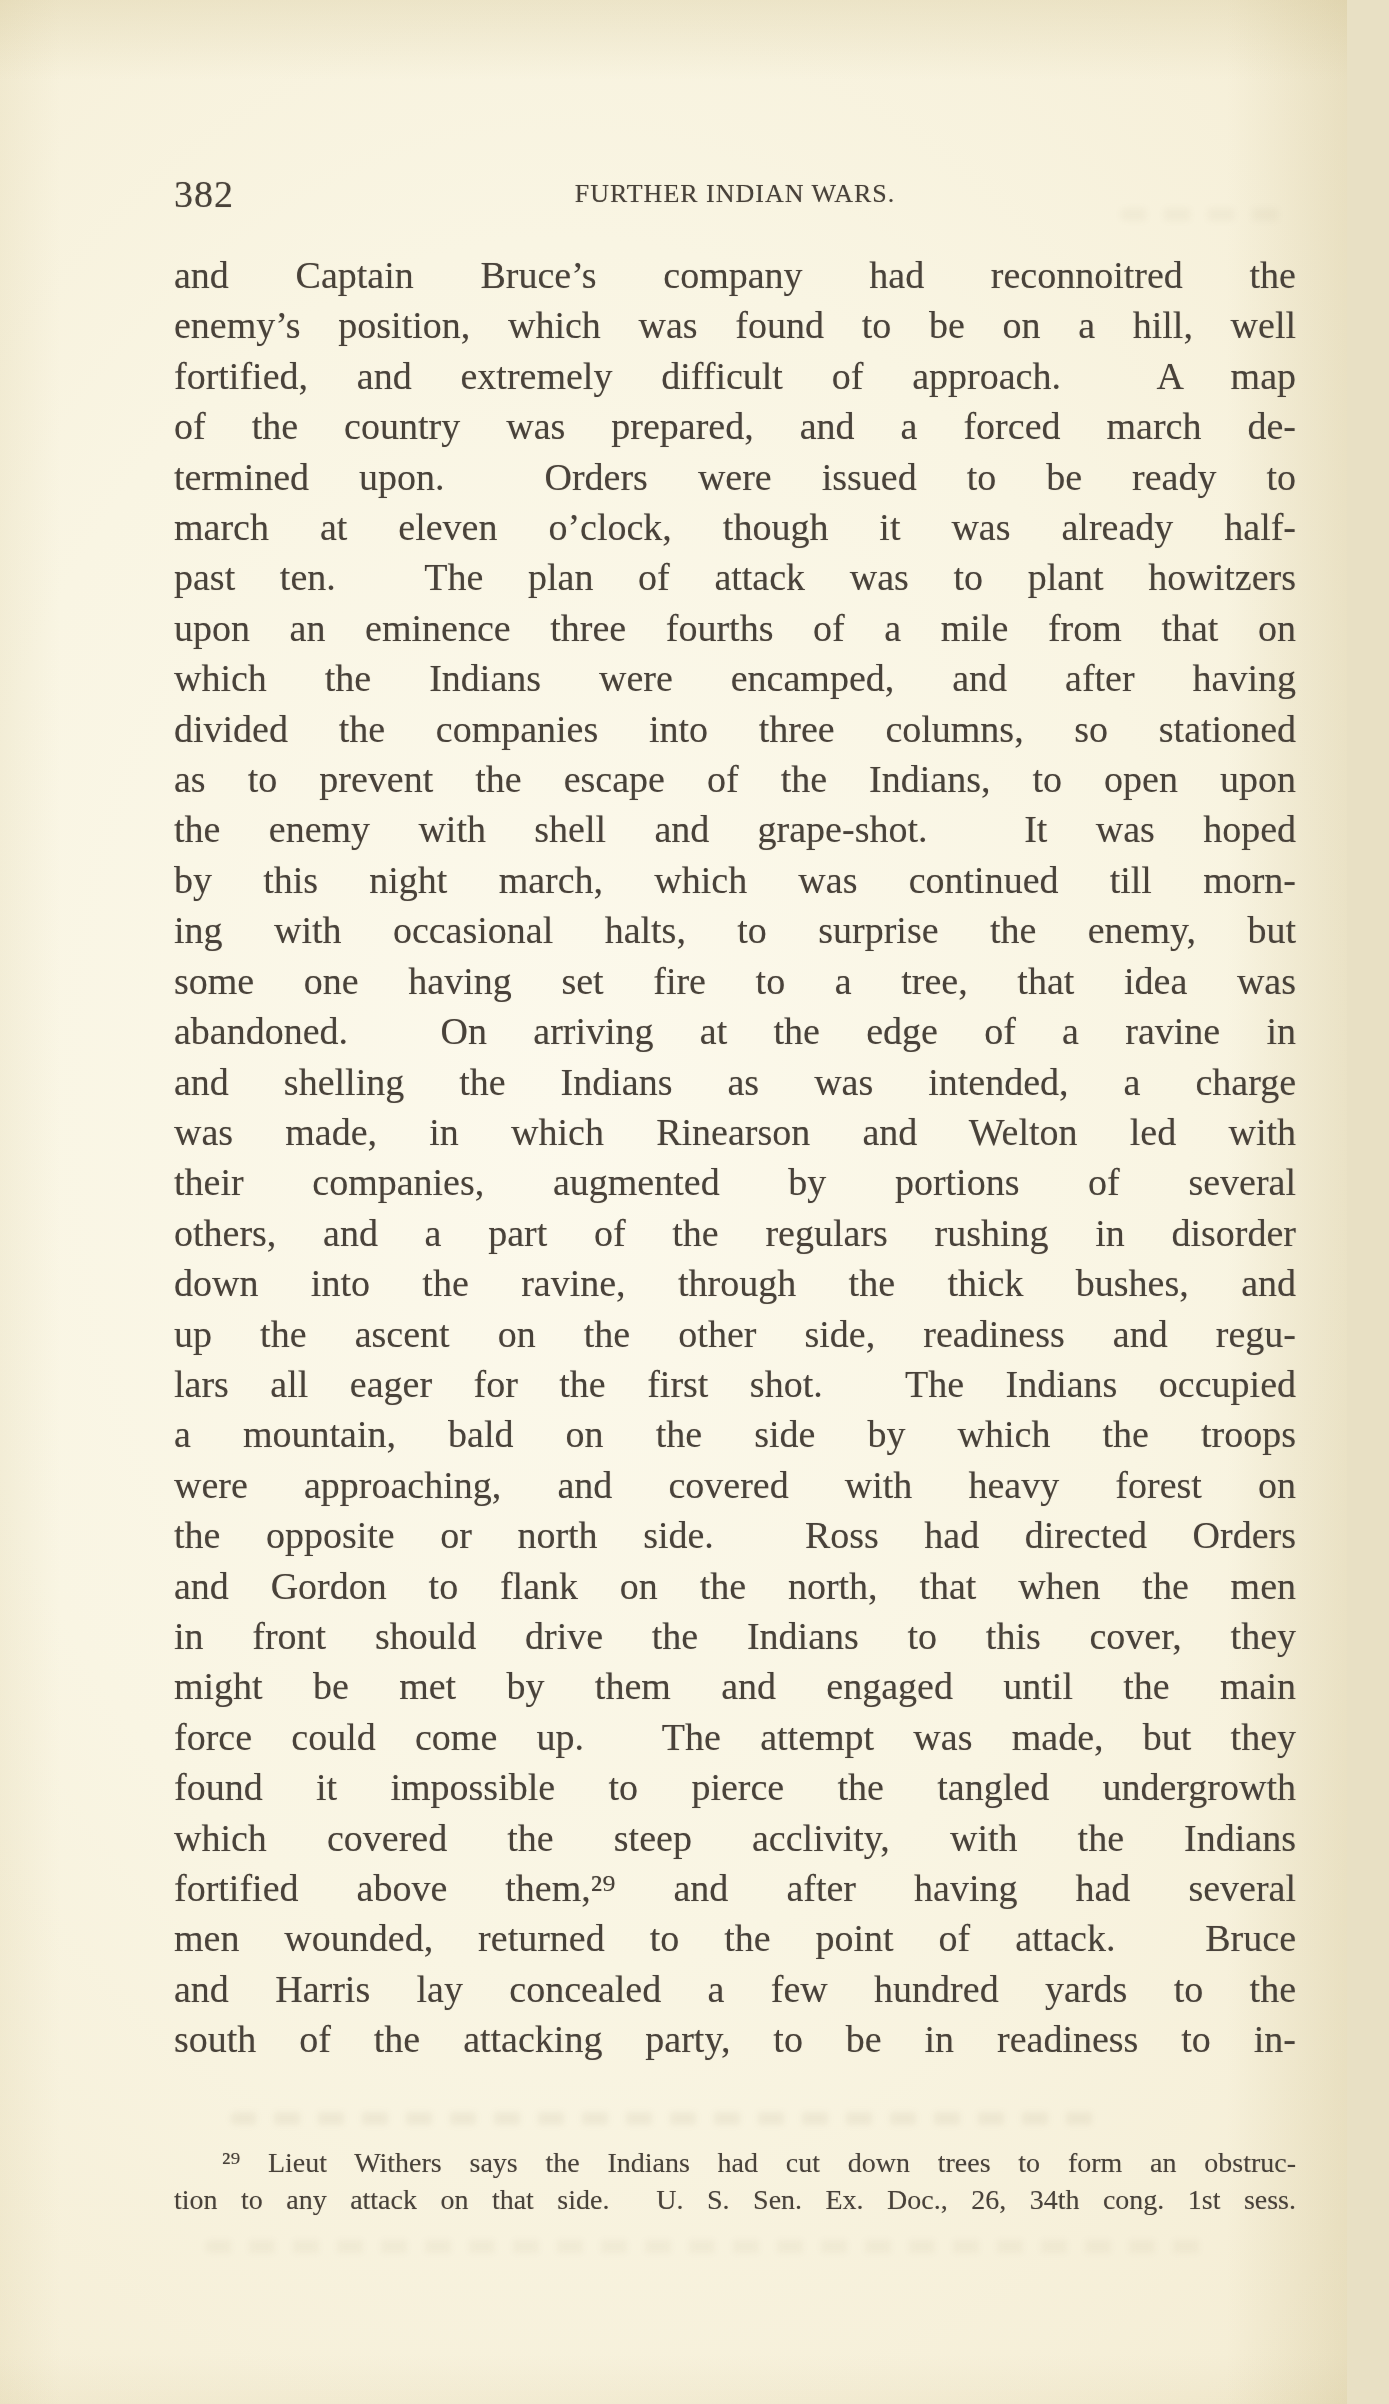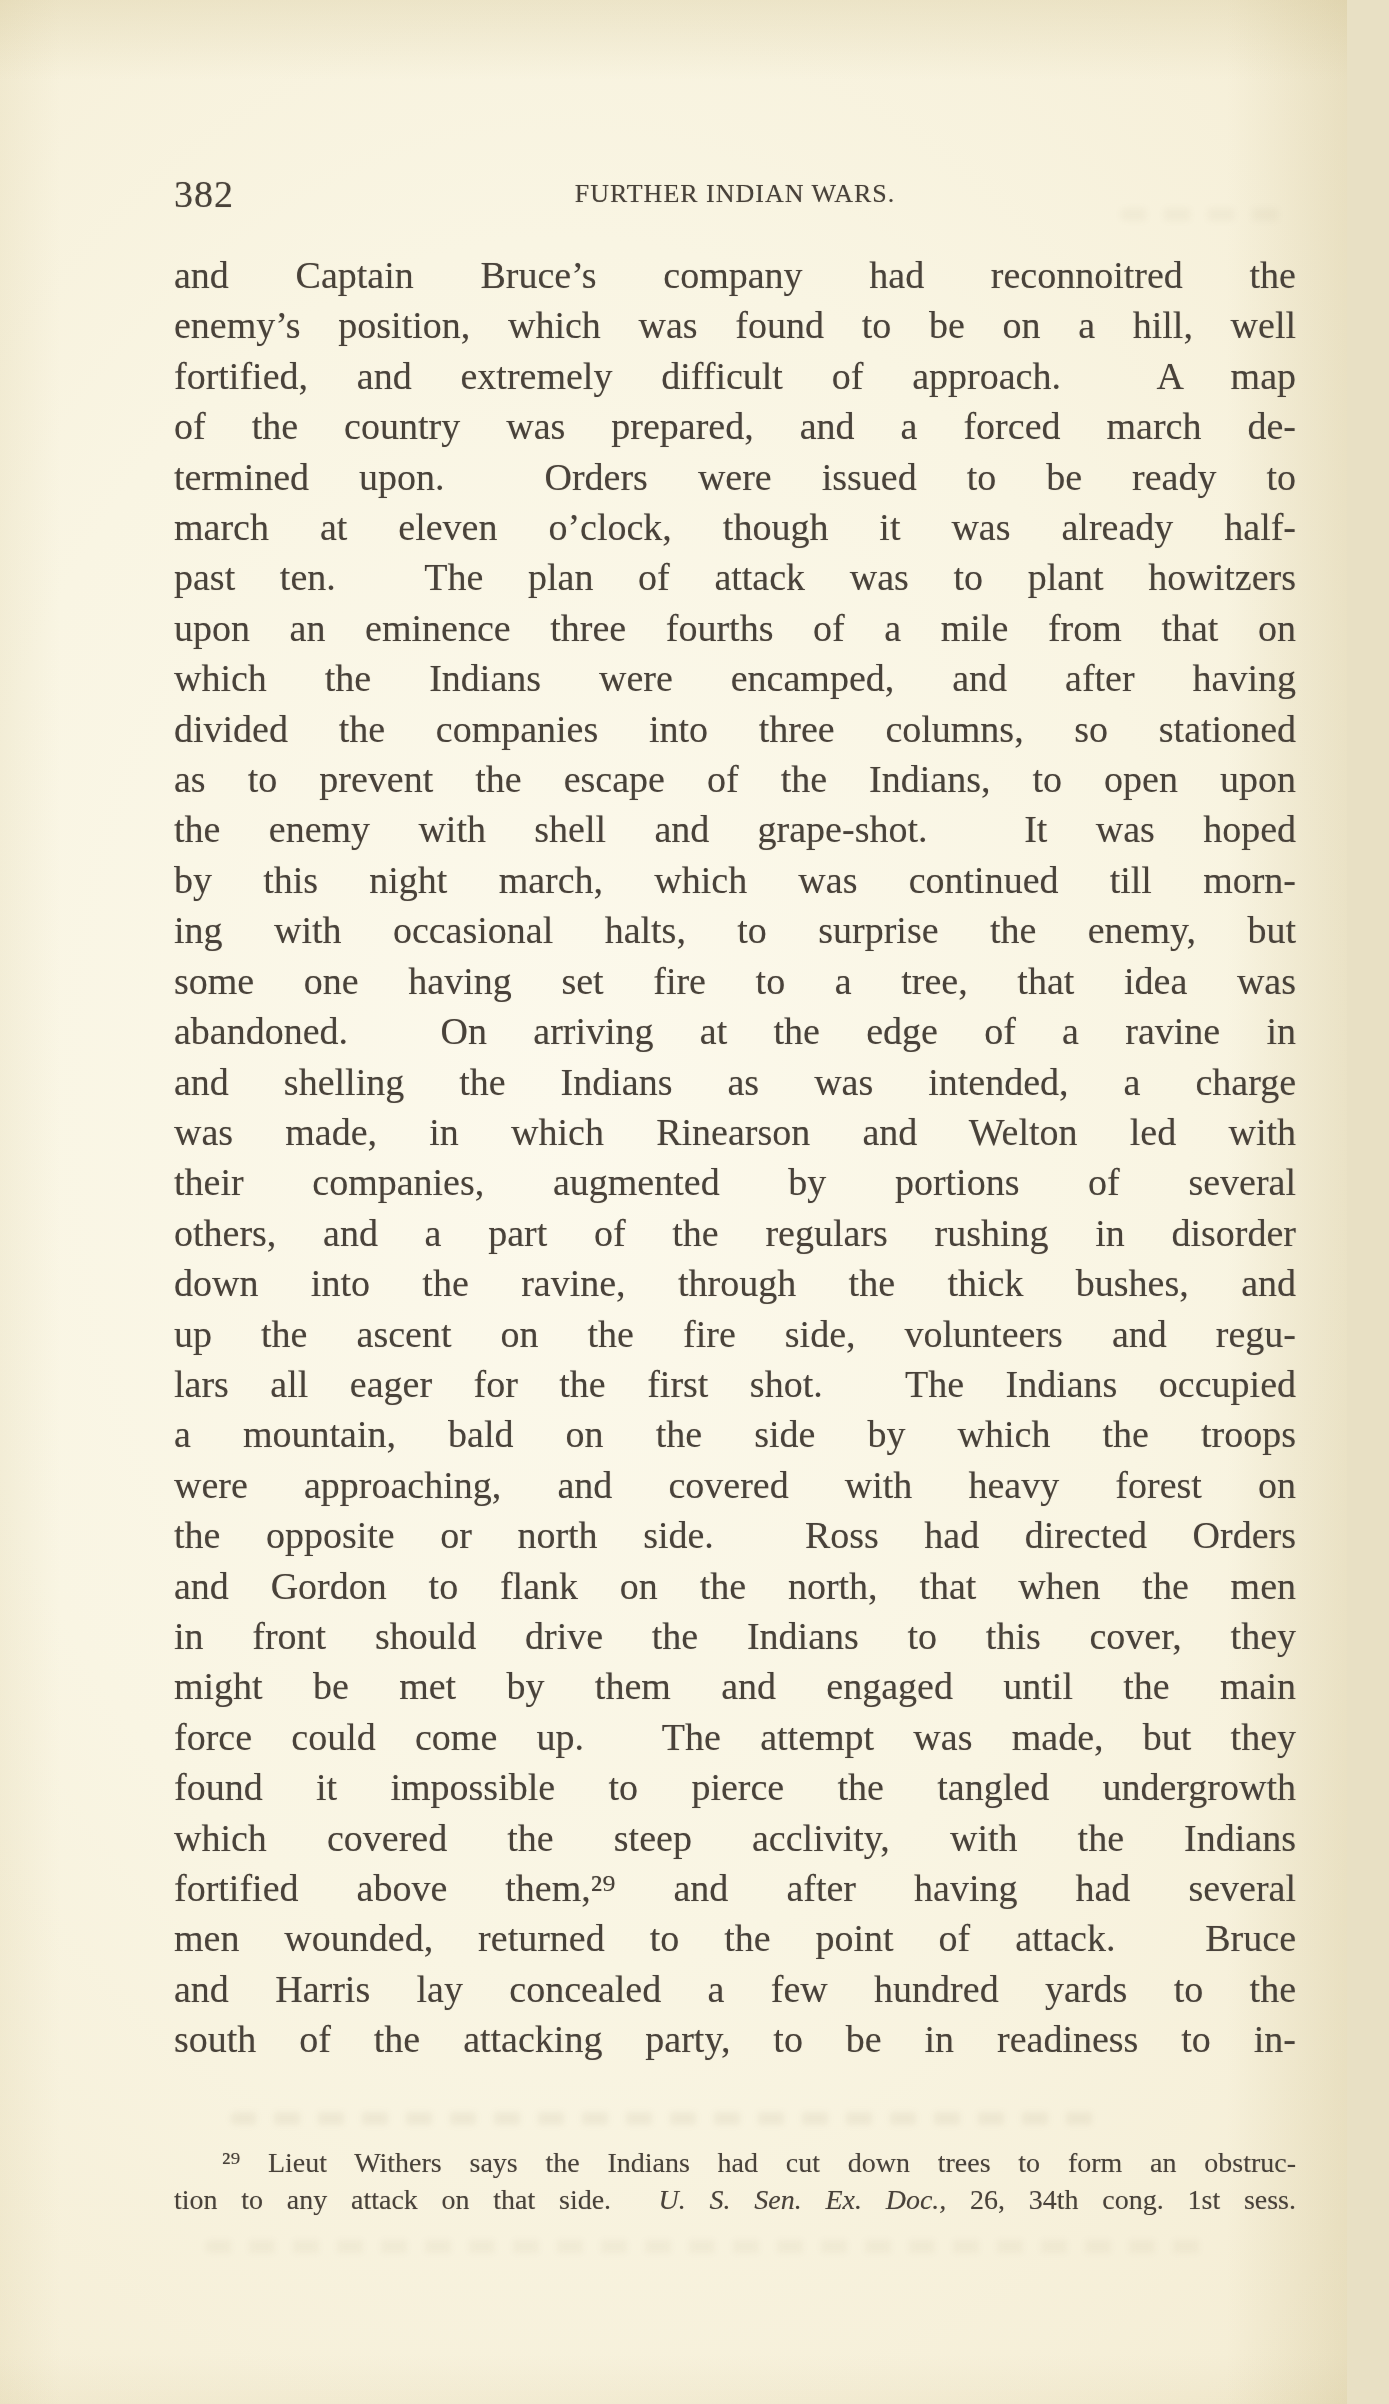--- a/index.html
+++ b/index.html
@@ -46,21 +46,21 @@
   .fline {
     font-size: 28px;
     line-height: 37px;
     text-align: justify;
     text-align-last: justify;
     -moz-text-align-last: justify;
     white-space: pre-wrap;
     text-shadow: 0 0 1px rgba(73,66,58,.32);
   }
   .fline1 { padding-left: 48px; font-family: Liberation Serif, serif; }
-  .cite { font-style: italic; }
+  .cite { }
 
   
   .ghost {
     position: absolute; height: 13px; border-radius: 7px;
     background: repeating-linear-gradient(90deg,
       rgba(140,125,85,.16) 0 26px, rgba(140,125,85,0) 26px 44px);
     filter: blur(3px); opacity: .55; pointer-events: none;
   }
   .ghost-1 { top: 2112px; left: 230px; width: 880px; }
   .ghost-2 { top: 2240px; left: 205px; width: 1010px; opacity: .4; }
@@ -91,21 +91,21 @@
     <div class="line">the enemy with shell and grape-shot.  It was hoped</div>
     <div class="line">by this night march, which was continued till morn-</div>
     <div class="line">ing with occasional halts, to surprise the enemy, but</div>
     <div class="line">some one having set fire to a tree, that idea was</div>
     <div class="line">abandoned.  On arriving at the edge of a ravine in</div>
     <div class="line">and shelling the Indians as was intended, a charge</div>
     <div class="line">was made, in which Rinearson and Welton led with</div>
     <div class="line">their companies, augmented by portions of several</div>
     <div class="line">others, and a part of the regulars rushing in disorder</div>
     <div class="line">down into the ravine, through the thick bushes, and</div>
-    <div class="line">up the ascent on the fire side, volunteers and regu-</div>
+    <div class="line">up the ascent on the other side, readiness and regu-</div>
     <div class="line">lars all eager for the first shot.  The Indians occupied</div>
     <div class="line">a mountain, bald on the side by which the troops</div>
     <div class="line">were approaching, and covered with heavy forest on</div>
     <div class="line">the opposite or north side.  Ross had directed Orders</div>
     <div class="line">and Gordon to flank on the north, that when the men</div>
     <div class="line">in front should drive the Indians to this cover, they</div>
     <div class="line">might be met by them and engaged until the main</div>
     <div class="line">force could come up.  The attempt was made, but they</div>
     <div class="line">found it impossible to pierce the tangled undergrowth</div>
     <div class="line">which covered the steep acclivity, with the Indians</div>

